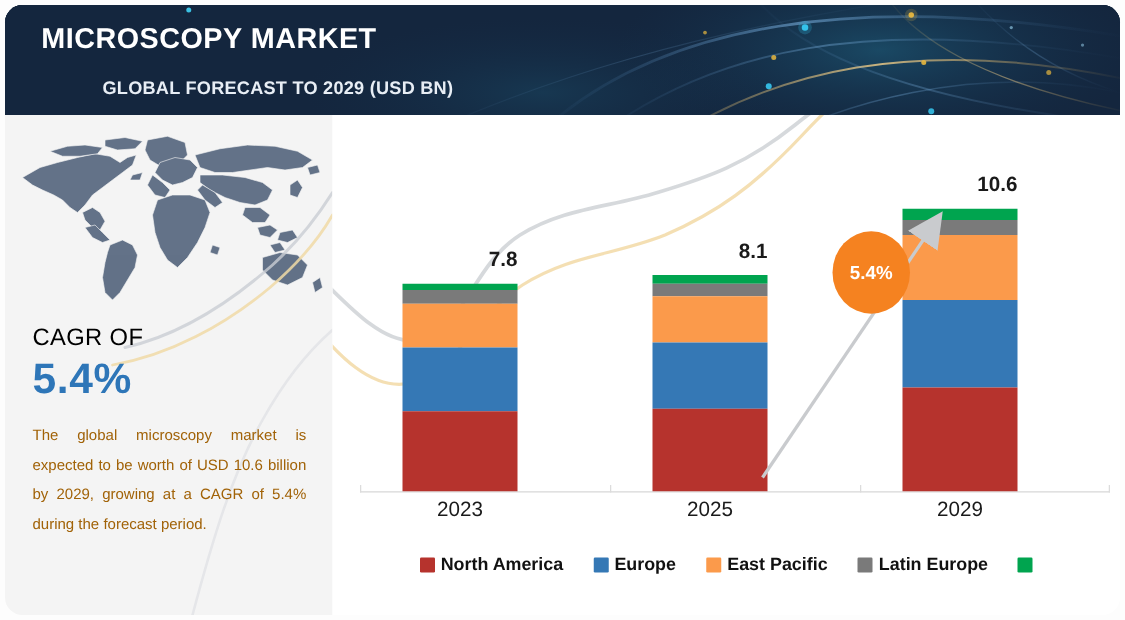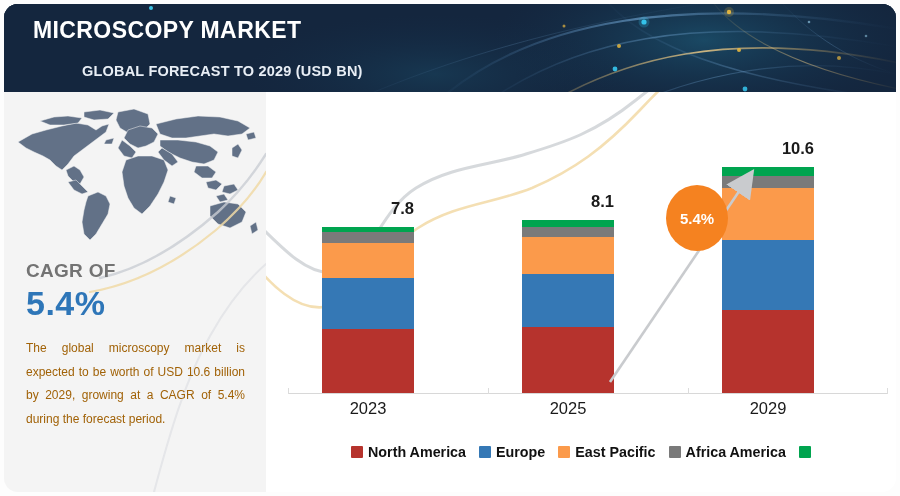--- a/index.html
+++ b/index.html
@@ -17,21 +17,21 @@
     letter-spacing:.4px;font-family:"Liberation Sans",sans-serif;z-index:4;}
   .header-sub{position:absolute;left:30px;top:59px;color:#e8eef5;font-size:14.5px;font-weight:bold;
     letter-spacing:.2px;z-index:4;margin-left:48px;}
 
   
   .leftpanel{position:absolute;left:4px;top:92px;width:262px;height:400px;background:#f4f4f4;
     border-radius:0 0 0 14px;overflow:hidden;}
   .map-wrap{position:absolute;left:6px;top:12px;width:252px;height:140px;opacity:.95;}
   .map-wrap svg{display:block;}
   .swoosh-left{position:absolute;left:0;top:0;width:262px;height:400px;pointer-events:none;}
-  .cagr-of{position:absolute;left:22px;top:168px;font-size:19px;color:#737373;font-weight:bold;letter-spacing:.3px;}
+  .cagr-of{position:absolute;left:22px;top:168px;font-size:19px;color:#000000;font-weight:normal;letter-spacing:.3px;}
   .cagr-val{position:absolute;left:22px;top:192px;font-size:34px;color:#2e76b8;font-weight:bold;letter-spacing:.5px;}
   .blurb{position:absolute;left:22px;top:245px;width:219px;font-size:12px;line-height:23.5px;
     color:#a16207;text-align:justify;}
 
   
   .chartpanel{position:absolute;left:266px;top:92px;width:630px;height:400px;background:#ffffff;
     border-radius:0 0 14px 0;overflow:hidden;}
   .deco{position:absolute;left:0;top:0;width:630px;height:400px;pointer-events:none;}
 
   .plot{position:absolute;left:0;top:0;width:630px;height:400px;}
@@ -42,21 +42,21 @@
   .seg{width:100%;display:block;}
   .bar-total{position:absolute;width:92px;text-align:right;font-size:16.5px;color:#1a1a1a;font-weight:bold;}
   .xlabel{position:absolute;top:307px;width:130px;text-align:center;font-size:16.5px;color:#1a1a1a;}
 
   
   .badge{position:absolute;width:62px;height:66px;border-radius:50%;background:#F58220;
     display:flex;align-items:center;justify-content:center;color:#ffffff;font-size:15px;font-weight:bold;z-index:6;}
 
   
   .legend{position:absolute;left:0;top:352px;width:630px;display:flex;justify-content:center;
-    align-items:center;gap:13px;}
+    align-items:center;gap:24px;}
   .leg-item{display:flex;align-items:center;gap:5px;}
   .leg-sw{width:12px;height:12px;display:block;border-radius:1px;}
   .leg-lbl{font-size:14.3px;color:#111111;font-weight:bold;white-space:nowrap;}
 </style>
 </head>
 <body>
 
 <div class="page">
 
   <div class="header">
@@ -241,20 +241,20 @@
         <div class="leg-item">
           <span class="leg-sw" style="background: rgb(53, 120, 181);"></span>
           <span class="leg-lbl">Europe</span>
         </div>
         <div class="leg-item">
           <span class="leg-sw" style="background: rgb(251, 154, 75);"></span>
           <span class="leg-lbl">East Pacific</span>
         </div>
         <div class="leg-item">
           <span class="leg-sw" style="background: rgb(122, 122, 122);"></span>
-          <span class="leg-lbl">Africa America</span>
+          <span class="leg-lbl">Latin Europe</span>
         </div>
         <div class="leg-item">
           <span class="leg-sw" style="background: rgb(0, 164, 79);"></span>
         </div>
       </div>
   </div>
 </div>
 
 </body></html>

